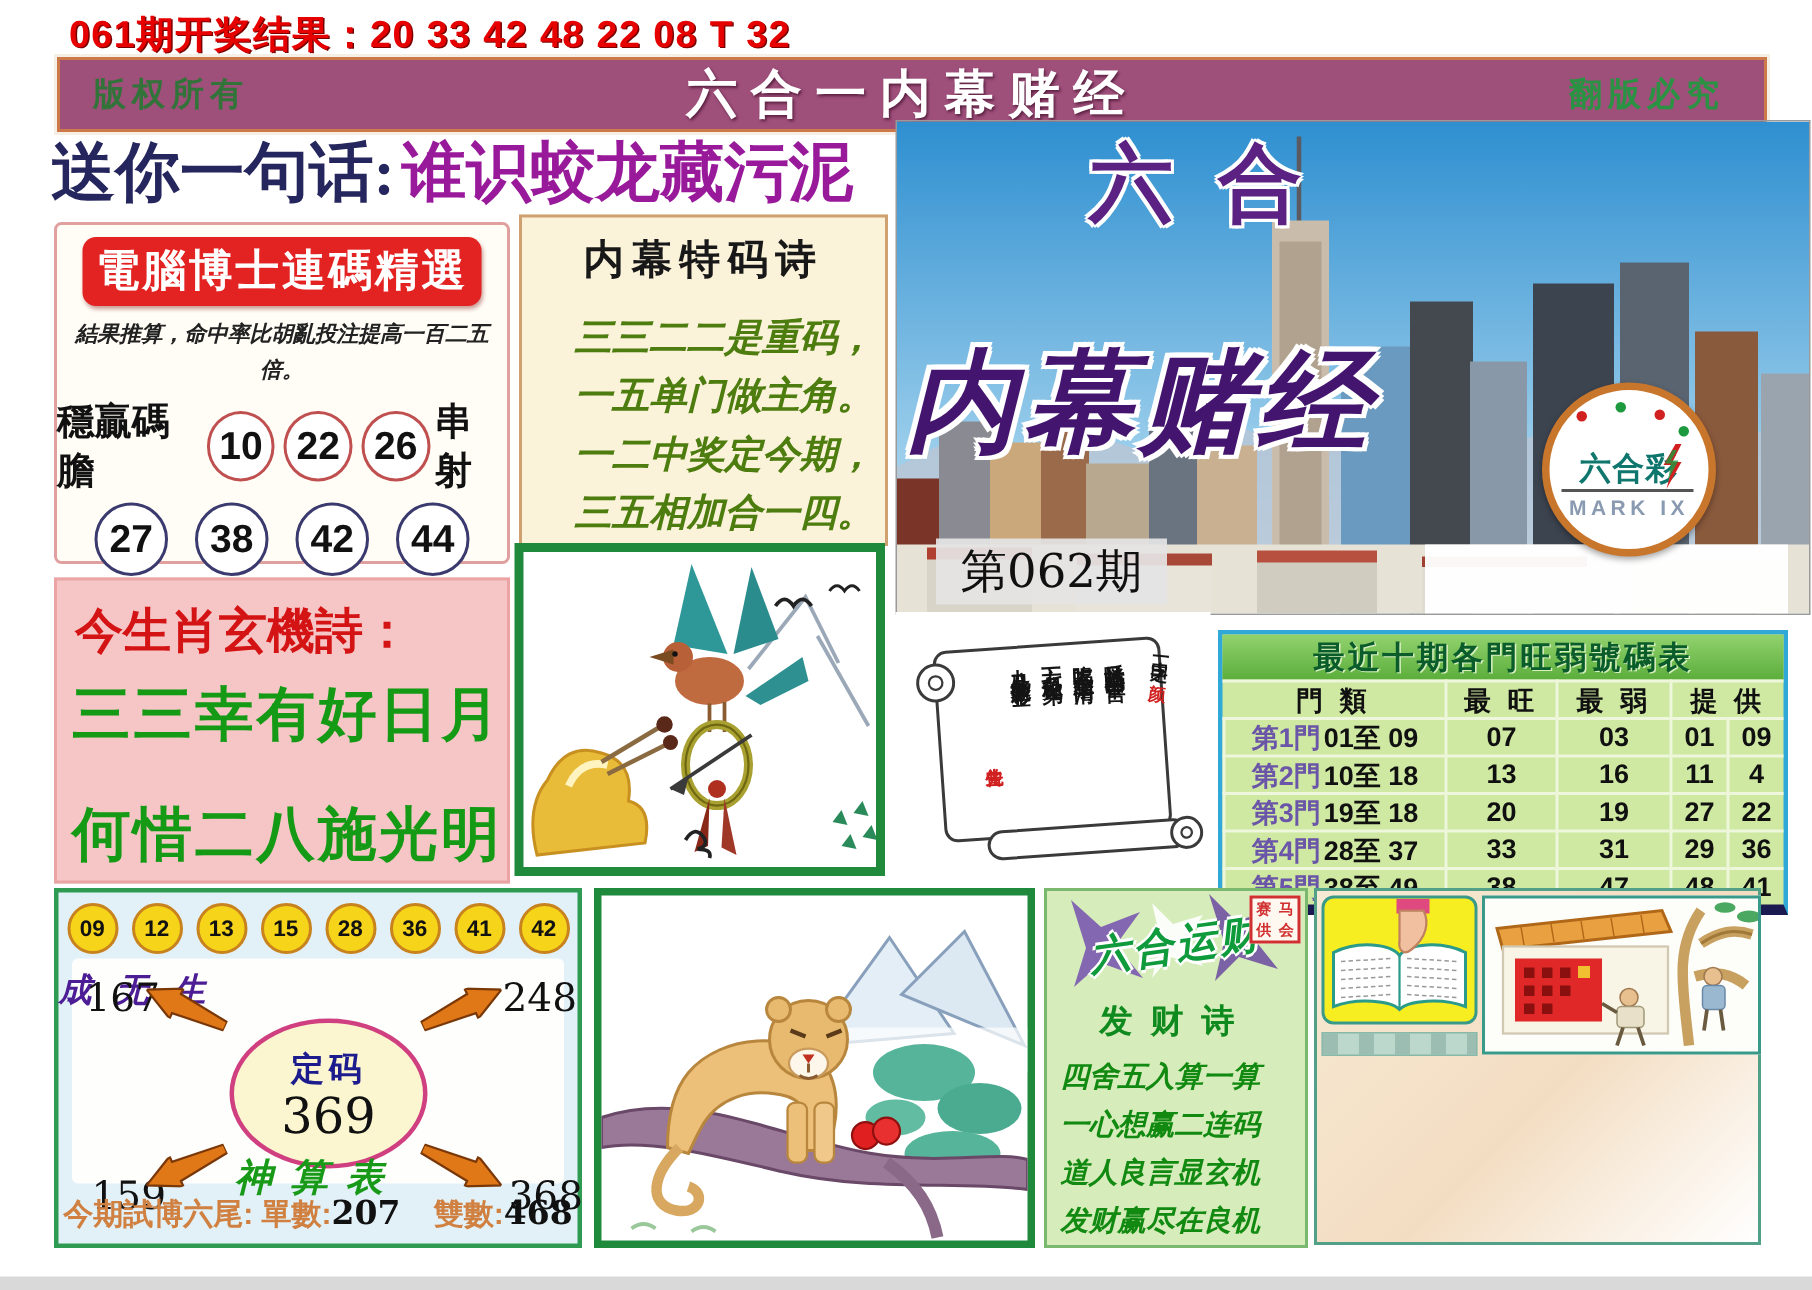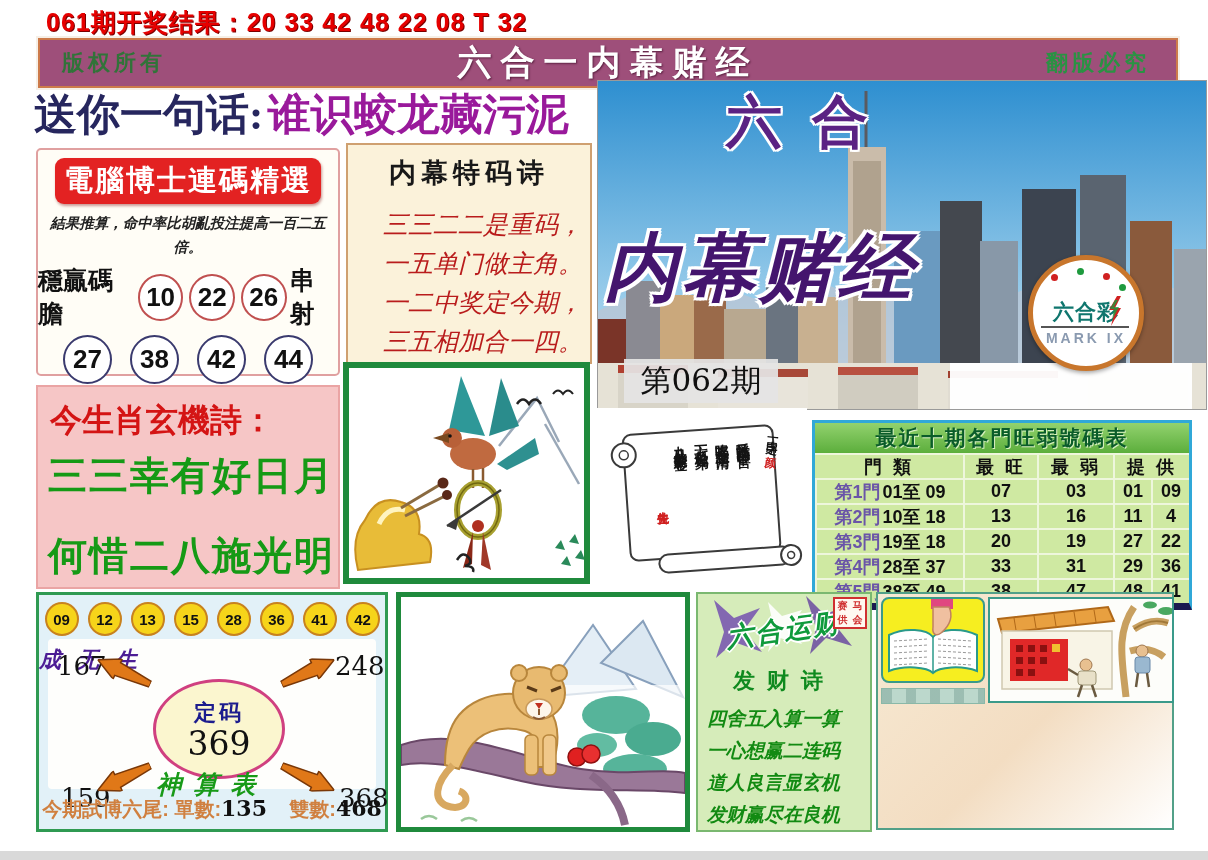--- a/index.html
+++ b/index.html
@@ -34,21 +34,21 @@
   .numrow{display:flex;align-items:center;justify-content:center;margin-top:5px;}
   .numlabel{font-weight:bold;font-size:25px;color:#111;}
   .ball{width:43px;height:43px;border-radius:50%;background:#fff;display:flex;align-items:center;
     justify-content:center;font-weight:bold;font-size:26px;color:#111;margin:0 3px;}
   .ball.red{border:2.5px solid #c05050;}
   .ball.navy{border:2.5px solid #3a3a6e;width:45px;height:45px;margin:0 9px;}
 
   
   .secret{left:346px;top:143px;width:242px;height:217px;background:#fbf2da;border:2px solid #cfa070;}
   .secret-title{text-align:center;margin-top:10px;font-size:27px;font-weight:bold;color:#181818;letter-spacing:5px;}
-  .secret-lines{margin-top:14px;text-align:center;color:#b91c1c;font-weight:normal;font-style:italic;
+  .secret-lines{margin-top:14px;text-align:center;color:#4d7c0f;font-weight:bold;font-style:italic;
     font-family:"DejaVu Serif",serif;font-size:25px;line-height:39px;padding-left:28px;}
 
   
   .photo{left:597px;top:80px;width:608px;height:328px;overflow:hidden;border:1px solid #9a9a9a;}
   .brand-top{position:absolute;left:128px;top:4px;font-size:56px;font-weight:bold;color:#5b2283;
     letter-spacing:30px;text-shadow:-2px 0 #fff,2px 0 #fff,0 -2px #fff,0 2px #fff,2px 2px #fff,-2px -2px #fff,2px -2px #fff,-2px 2px #fff;}
   .brand-main{position:absolute;left:6px;top:138px;font-size:74px;font-weight:bold;font-style:italic;
     color:#44156e;letter-spacing:4px;white-space:nowrap;
     text-shadow:-3px 0 #fff,3px 0 #fff,0 -3px #fff,0 3px #fff,3px 3px #fff,-3px -3px #fff,3px -3px #fff,-3px 3px #fff;}
   .issue{position:absolute;left:26px;top:278px;width:154px;height:44px;background:rgba(228,228,228,.93);
@@ -407,21 +407,21 @@
       <polygon points="0,8 36,4 36,0 58,11 36,22 36,18 0,14" fill="#e07818" stroke="#7a3808" stroke-width="1.5"></polygon>
       </svg>
 
     <div class="oval">
       <div class="oval-label">定码</div>
       <div class="oval-value">369</div>
     </div>
     <div class="calc-script-bottom">神算表</div>
     <div class="calc-footer">
       <span class="cf-label">今期試博六尾:</span>
-      <span class="cf-label">單數:</span><span class="cf-value">135</span>
+      <span class="cf-label">單數:</span><span class="cf-value">207</span>
       &nbsp;&nbsp;
       <span class="cf-label">雙數:</span><span class="cf-value">468</span>
     </div>
   </div>
 
   <div class="abs lionbox">
     <svg width="284" height="230" viewBox="0 0 284 230">
       <path d="M140,100 L192,28 L235,92 Z" fill="#e4eef6" stroke="#88a0bc" stroke-width="2"></path>
       <path d="M200,66 L242,24 L282,100 Z" fill="#dce8f2" stroke="#88a0bc" stroke-width="2"></path>
       <rect x="130" y="88" width="154" height="30" fill="#ffffff" opacity="0.7"></rect>

